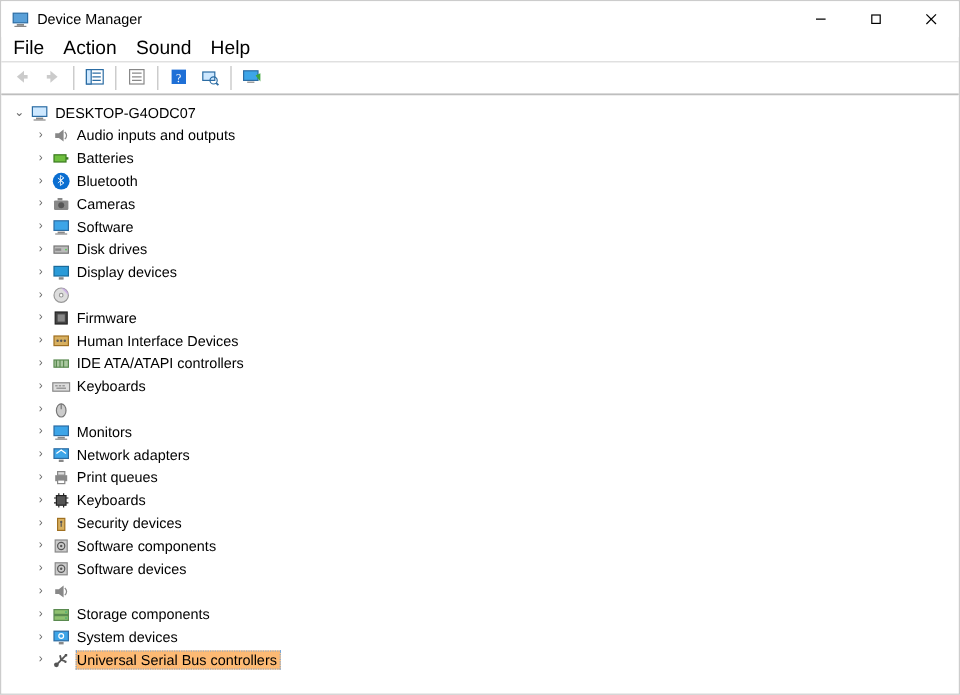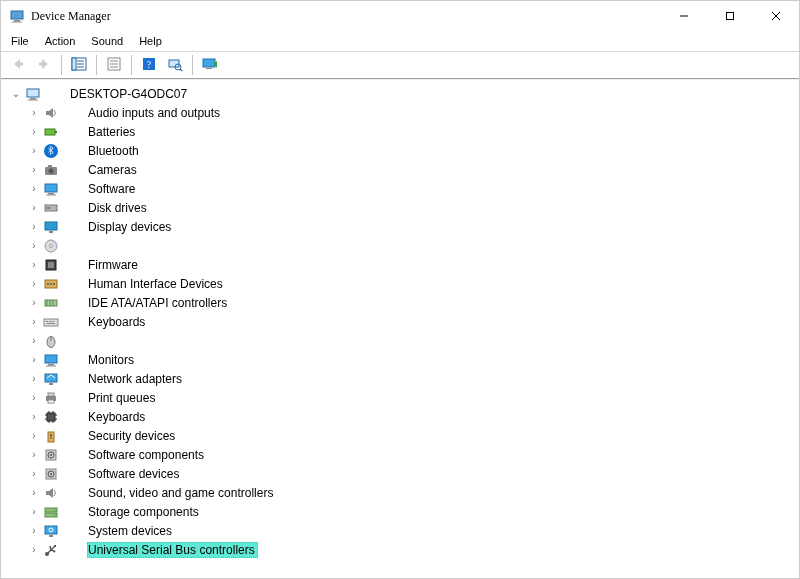--- a/index.html
+++ b/index.html
@@ -14,21 +14,20 @@
     overflow: hidden;
     border: 1px solid #ccc;
   }
   
   .titlebar {
     display: flex;
     align-items: center;
     height: 30px;
     padding: 0 0 0 8px;
     background: #fff;
-    font-family: Liberation Serif, serif;
   }
   .titlebar .app-icon {
     width: 16px; height: 16px;
     margin-right: 6px;
     display: inline-flex; align-items: center; justify-content: center;
   }
   .titlebar .title {
     flex: 0 0 auto;
     font-size: 12px;
   }
@@ -40,21 +39,21 @@
     font-family: "Segoe UI Symbol", sans-serif;
     font-size: 10px;
     color: #000;
   }
   
   .menubar {
     display: flex;
     align-items: center;
     height: 20px;
     padding: 0 2px;
-    font-size: 11px;
+    font-size: 16px;
   }
   .menu-item {
     padding: 2px 8px;
   }
   
   .toolbar {
     display: flex;
     align-items: center;
     height: 28px;
     padding: 1px 4px;
@@ -96,24 +95,23 @@
     cursor: default;
   }
   .tree-row .node-icon {
     width: 16px; height: 16px;
     margin: 0 4px 0 2px;
     display: inline-flex; align-items: center; justify-content: center;
   }
   .tree-row .node-label {
     padding: 1px 3px 1px 1px;
     font-size: 12px;
-    margin-left: 24px;
   }
   .tree-row.selected .node-label {
-    background: #5eead4;
+    background: #fdba74;
     border: 1px dotted #7aa7d8;
     padding: 0px 2px 0px 0px;
   }
   .indent-0 { padding-left: 4px; }
   .indent-1 { padding-left: 22px; }
   
   .ic { width:16px; height:16px; }
 </style>
 </head>
 <body>
@@ -447,21 +445,20 @@
         <span class="node-label">Software devices</span>
       </div>
       <div class="tree-row indent-1">
         <span class="expander">›</span>
         <span class="node-icon">
           <svg class="ic" viewBox="0 0 16 16">
             <path d="M3 6 H6 L10 3 V13 L6 10 H3 Z" fill="#888"></path>
             <path d="M11 5 Q14 8 11 11" fill="none" stroke="#888"></path>
           </svg>
         </span>
-        <span class="node-label">Sound, video and game controllers</span>
       </div>
       <div class="tree-row indent-1">
         <span class="expander">›</span>
         <span class="node-icon">
           <svg class="ic" viewBox="0 0 16 16">
             <rect x="2" y="4" width="12" height="4" fill="#8fc070" stroke="#5a8a50"></rect>
             <rect x="2" y="9" width="12" height="4" fill="#8fc070" stroke="#5a8a50"></rect>
             <circle cx="12" cy="6" r="0.7" fill="#3a7"></circle>
             <circle cx="12" cy="11" r="0.7" fill="#3a7"></circle>
           </svg>

